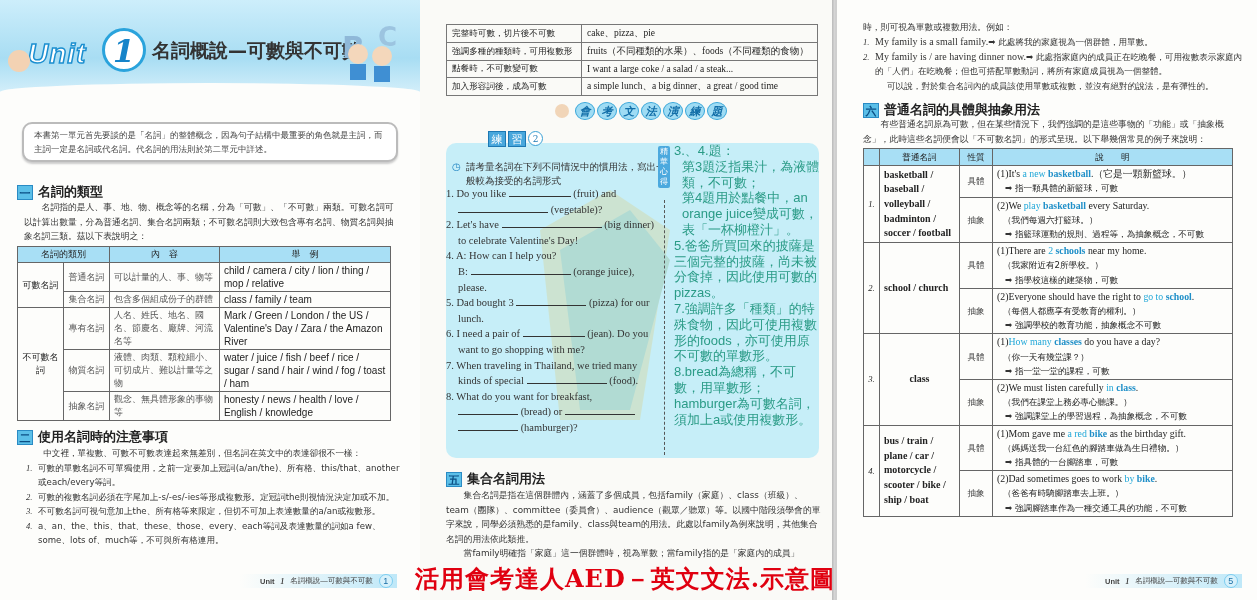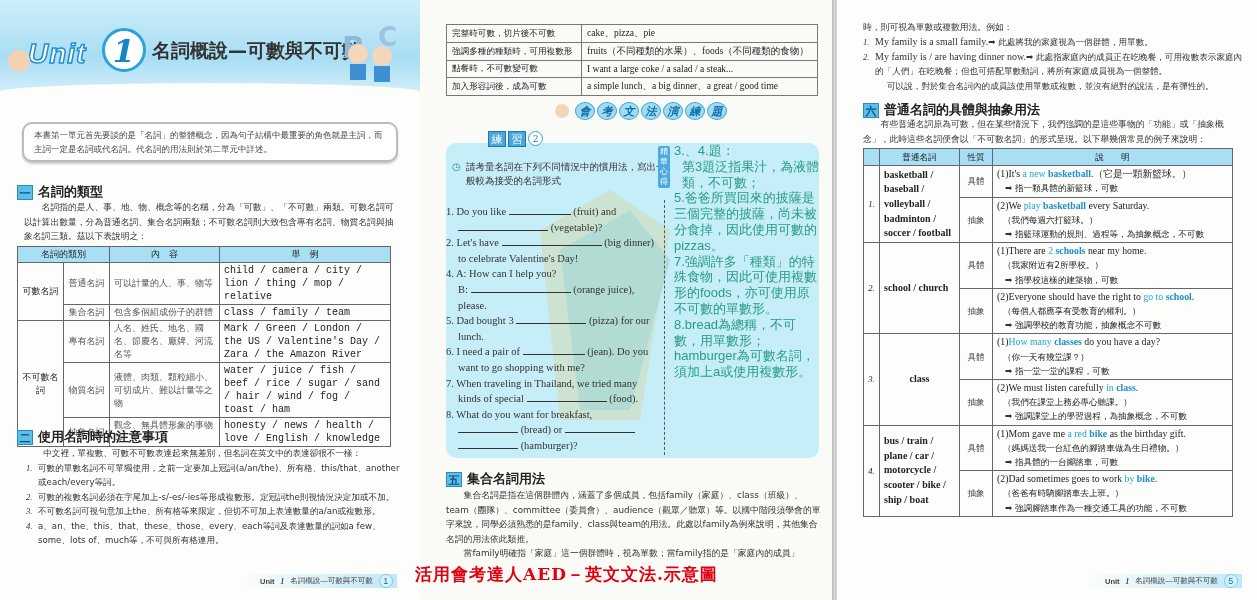--- a/index.html
+++ b/index.html
@@ -17,48 +17,48 @@
 .kids{position:absolute;left:338px;top:18px;width:66px;height:70px}
 .kid-small{position:absolute;left:8px;top:50px;width:22px;height:22px;border-radius:50%;background:#f3d2b3}
 .intro{position:absolute;left:22px;top:122px;width:376px;height:40px;border:2px solid #bbb;border-radius:10px;padding:4px 10px;font-family:"DejaVu Sans",sans-serif;font-size:8.5px;line-height:14px;color:#444;background:#fff;box-shadow:0 2px 2px #ccc}
 .sec-h{position:absolute;font-family:"DejaVu Serif",serif;font-weight:bold;font-size:13px;color:#222;display:flex;align-items:center;gap:5px}
 .sec-num{display:inline-block;width:16px;height:15px;background:#5bbfe8;color:#0b4f84;font-size:11px;text-align:center;line-height:15px;border:1px solid #2a8bc4}
 .para{position:absolute;font-size:8.8px;line-height:14.5px;color:#333;font-family:"DejaVu Sans",sans-serif}
 table{border-collapse:collapse}
 .t1{position:absolute;left:17px;top:246px;width:374px;font-size:9px;font-family:"DejaVu Sans",sans-serif}
 .t1 td,.t1 th{border:1px solid #666;padding:1px 4px;line-height:13px;vertical-align:middle}
 .t1 th{background:#a8dff5;font-weight:normal;height:14px}
-.t1 .en{font-family:Liberation Mono, monospace;font-size:10px}
+.t1 .en{font-family:Liberation Sans, sans-serif;font-size:10px}
 .t1 .c{text-align:center}
 .list{position:absolute;font-family:"DejaVu Sans",sans-serif;font-size:8.6px;line-height:14.5px;color:#333}
 .list .li{display:flex}
 .list .n{width:12px;flex:none;font-style:italic;font-family:"Liberation Serif",serif}
 .footer{position:absolute;font-family:"Liberation Sans",sans-serif;font-size:7.5px;color:#444;display:flex;align-items:center;gap:6px;background:linear-gradient(90deg,rgba(186,230,248,0),#bfe8f8);padding:2px 4px 2px 20px;height:14px}
 .footer b{font-weight:bold}
 .pg{display:inline-block;width:14px;height:14px;border-radius:50%;background:#d7f1fb;border:1px solid #7ccdf0;text-align:center;line-height:13px;font-size:9px;color:#1b6fa6}
 .t2{position:absolute;left:446px;top:24px;width:372px;font-size:8.6px;font-family:"DejaVu Sans",sans-serif}
 .t2 td{border:1px solid #777;padding:2px 5px;height:16px}
 .t2 .en{font-family:"Liberation Serif",serif;font-size:9.5px}
 .banner2{position:absolute;left:555px;top:102px;display:flex;gap:2px;align-items:center}
 .banner2 .ch{width:20px;height:18px;border-radius:50%;background:#9fdcf4;border:1px solid #3ba7d9;color:#126ea8;font-weight:bold;font-style:italic;font-size:11px;text-align:center;line-height:17px}
 .banner2 .mascot{width:14px;height:14px;border-radius:50%;background:#f1d5b8;margin-right:4px}
 .practice{position:absolute;left:446px;top:143px;width:373px;height:315px;background:#c6eef8;border-radius:10px}
 .lx{position:absolute;left:488px;top:131px;display:flex;gap:2px}
 .lx .b{width:18px;height:16px;background:#48a7dc;color:#fff;font-size:11px;text-align:center;line-height:16px;border:1px solid #1d78b3}
 .lx .c{width:15px;height:15px;border-radius:50%;background:#fff;border:1px solid #3aa0d5;font-size:9px;text-align:center;line-height:14px;color:#1d78b3}
 .ptitle{position:absolute;left:452px;top:160px;width:220px;font-family:"DejaVu Sans",sans-serif;font-size:9.5px;line-height:14px;color:#333;padding-left:14px}
 .ptitle .ic{position:absolute;left:0;top:0;color:#2b8bc6;font-size:10px}
-.qs{position:absolute;left:446px;top:204px;width:212px;font-family:"Liberation Serif",serif;font-size:10.5px;line-height:15.6px;color:#333}
+.qs{position:absolute;left:446px;top:186px;width:212px;font-family:"Liberation Serif",serif;font-size:10.5px;line-height:15.6px;color:#333}
 .qs .q{padding-left:12px;text-indent:-12px}
 .blank{display:inline-block;border-bottom:1px solid #333;height:10px;vertical-align:baseline}
 .dash{position:absolute;left:664px;top:200px;height:255px;border-left:1px dashed #555}
 .tip-tag{position:absolute;left:658px;top:146px;width:12px;background:#4ca9de;color:#fff;font-size:8px;line-height:10px;text-align:center;font-family:"DejaVu Sans",sans-serif;padding:1px 0;border-radius:2px}
 .tips{position:absolute;left:674px;top:143px;width:148px;font-family:Liberation Sans, sans-serif;font-size:13px;line-height:15.8px;color:#2a9b86}
 .sec5{left:446px;top:470px}
-.watermark{position:absolute;left:415px;top:563px;font-family:"DejaVu Serif",serif;font-size:17px;font-weight:bold;color:#e00010;letter-spacing:1px;white-space:nowrap}
+.watermark{position:absolute;left:415px;top:563px;font-family:"DejaVu Serif",serif;font-size:24px;font-weight:bold;color:#e00010;letter-spacing:1px;white-space:nowrap}
 .wm-bg{position:absolute;left:520px;top:190px;width:170px;height:240px;opacity:.22}
 .t3{position:absolute;left:863px;top:148px;width:370px;font-family:"DejaVu Sans",sans-serif;font-size:8.6px}
 .t3 td,.t3 th{border:1px solid #666;padding:1px 4px;line-height:14.2px;vertical-align:middle}
 .t3 th{background:#a8dff5;font-weight:normal;height:14px}
 .t3 .no{width:16px;text-align:center;font-style:italic;font-family:"Liberation Serif",serif}
 .t3 .noun{width:80px;font-family:"Liberation Serif",serif;font-weight:bold;font-size:10px;line-height:14.6px}
 .t3 .kind{width:33px;text-align:center;color:#444}
 .t3 .en{font-family:"Liberation Serif",serif;font-size:9.8px}
 .hl{color:#1fa7d8}
 .hlb{color:#1f8fc8;font-weight:bold}
@@ -218,20 +218,21 @@
   <div class="q"><span>6.</span> <span>I need a pair of</span> <span class="blank" style="width:62px"></span> <span>(jean). Do you want to go shopping with me?</span></div>
   <div class="q"><span>7.</span> <span>When traveling in Thailand, we tried many kinds of special</span> <span class="blank" style="width:80px"></span> <span>(food).</span></div>
   <div class="q"><span>8.</span> <span>What do you want for breakfast,</span><br><span class="blank" style="width:60px"></span> <span>(bread) or</span> <span class="blank" style="width:70px"></span><br><span class="blank" style="width:60px"></span> <span>(hamburger)?</span></div>
 </div>
 
 <div class="tip-tag">精華心得</div>
 <div class="dash"></div>
 <div class="tips">
   <div>3.、4.題：</div>
   <div style="padding-left:8px">第3題泛指果汁，為液體類，不可數；</div>
+  <div style="padding-left:8px">第4題用於點餐中，an orange juice變成可數，表「一杯柳橙汁」。</div>
   <div>5.爸爸所買回來的披薩是三個完整的披薩，尚未被分食掉，因此使用可數的pizzas。</div>
   <div>7.強調許多「種類」的特殊食物，因此可使用複數形的foods，亦可使用原不可數的單數形。</div>
   <div>8.bread為總稱，不可數，用單數形；hamburger為可數名詞，須加上a或使用複數形。</div>
 </div>
 
 <div class="sec-h sec5">
   <span class="sec-num">五</span>
   <span>集合名詞用法</span>
 </div>
 <div class="para" style="left:446px;top:488px;width:378px;text-indent:2em">集合名詞是指在這個群體內，涵蓋了多個成員，包括family（家庭）、class（班級）、team（團隊）、committee（委員會）、audience（觀眾／聽眾）等。以國中階段須學會的單字來說，同學必須熟悉的是family、class與team的用法。此處以family為例來說明，其他集合名詞的用法依此類推。</div>

